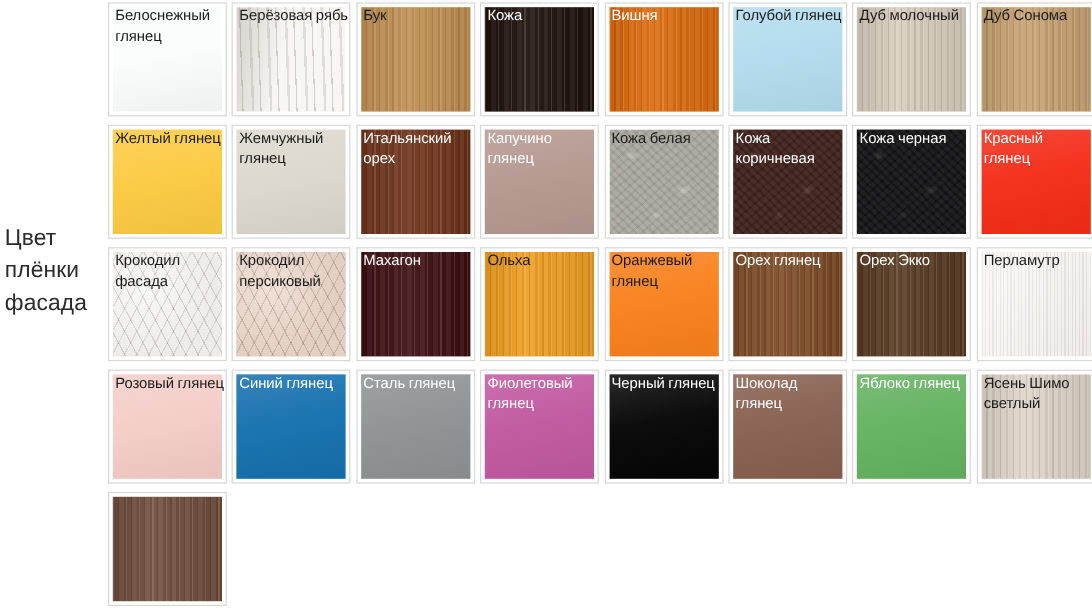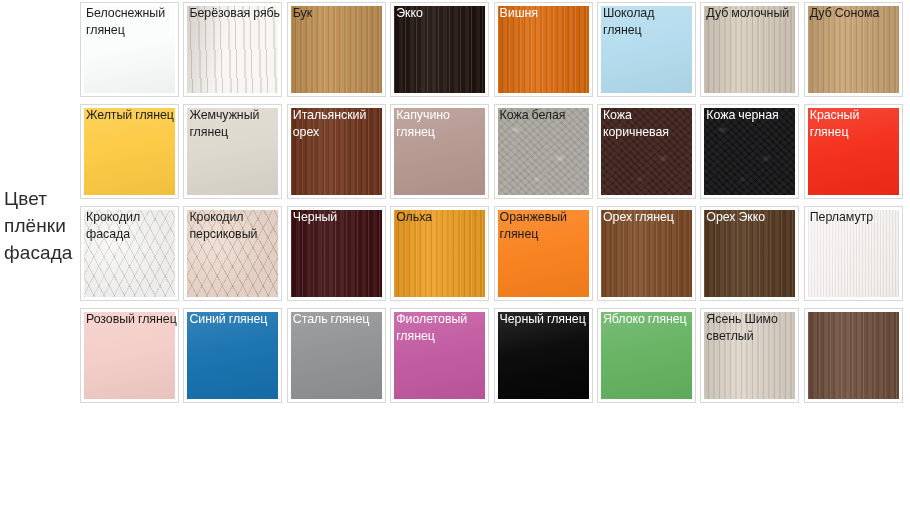--- a/index.html
+++ b/index.html
@@ -33,21 +33,21 @@
     line-height: 27px;
     color: #2b2b2b;
     font-weight: 400;
     letter-spacing: .1px;
     white-space: pre-line;
   }
 
   
   .swatch-grid {
     position: absolute;
-    left: 80px;
+    left: 90px;
     top: 2px;
     width: 816px;
     display: grid;
     grid-template-columns: repeat(8, 99px);
     grid-auto-rows: 95px;
     column-gap: 4.4px;
     row-gap: 7px;
   }
 
   .swatch {
@@ -113,33 +113,33 @@
       <div class="swatch" title="Бук">
         <div class="swatch-fill" style="background: rgb(192, 143, 81);">
           <div class="swatch-tex" style="background-image: repeating-linear-gradient(90deg, rgba(255, 255, 255, 0.13) 0px, rgba(255, 255, 255, 0.13) 1px, rgba(0, 0, 0, 0) 1px, rgba(0, 0, 0, 0) 4px, rgba(0, 0, 0, 0.11) 4px, rgba(0, 0, 0, 0.11) 5px, rgba(255, 255, 255, 0.05) 5px, rgba(255, 255, 255, 0.05) 9px, rgba(0, 0, 0, 0.06) 9px, rgba(0, 0, 0, 0.06) 11px), linear-gradient(90deg, rgba(0, 0, 0, 0.1), rgba(255, 255, 255, 0.07) 38%, rgba(0, 0, 0, 0.09));"></div>
         </div>
         <div class="swatch-name dark">Бук</div>
       </div>
       <div class="swatch" title="Венге">
         <div class="swatch-fill" style="background: rgb(29, 16, 11);">
           <div class="swatch-tex" style="background-image: repeating-linear-gradient(90deg, rgba(255, 255, 255, 0.13) 0px, rgba(255, 255, 255, 0.13) 1px, rgba(0, 0, 0, 0) 1px, rgba(0, 0, 0, 0) 4px, rgba(0, 0, 0, 0.11) 4px, rgba(0, 0, 0, 0.11) 5px, rgba(255, 255, 255, 0.05) 5px, rgba(255, 255, 255, 0.05) 9px, rgba(0, 0, 0, 0.06) 9px, rgba(0, 0, 0, 0.06) 11px), linear-gradient(90deg, rgba(0, 0, 0, 0.1), rgba(255, 255, 255, 0.07) 38%, rgba(0, 0, 0, 0.09));"></div>
         </div>
-        <div class="swatch-name light">Экко</div>
+        <div class="swatch-name light">Кожа</div>
       </div>
       <div class="swatch" title="Вишня">
         <div class="swatch-fill" style="background: rgb(221, 106, 11);">
           <div class="swatch-tex" style="background-image: repeating-linear-gradient(90deg, rgba(255, 255, 255, 0.13) 0px, rgba(255, 255, 255, 0.13) 1px, rgba(0, 0, 0, 0) 1px, rgba(0, 0, 0, 0) 4px, rgba(0, 0, 0, 0.11) 4px, rgba(0, 0, 0, 0.11) 5px, rgba(255, 255, 255, 0.05) 5px, rgba(255, 255, 255, 0.05) 9px, rgba(0, 0, 0, 0.06) 9px, rgba(0, 0, 0, 0.06) 11px), linear-gradient(90deg, rgba(0, 0, 0, 0.1), rgba(255, 255, 255, 0.07) 38%, rgba(0, 0, 0, 0.09));"></div>
         </div>
         <div class="swatch-name light">Вишня</div>
       </div>
       <div class="swatch" title="Голубой глянец">
         <div class="swatch-fill" style="background: rgb(179, 220, 238);">
           <div class="swatch-tex" style="background-image: linear-gradient(168deg, rgba(255, 255, 255, 0.14) 0%, rgba(255, 255, 255, 0.03) 45%, rgba(0, 0, 0, 0.05) 100%);"></div>
         </div>
-        <div class="swatch-name dark">Шоколад глянец</div>
+        <div class="swatch-name dark">Голубой глянец</div>
       </div>
       <div class="swatch" title="Дуб молочный">
         <div class="swatch-fill" style="background: rgb(216, 205, 189);">
           <div class="swatch-tex" style="background-image: repeating-linear-gradient(90deg, rgba(255, 255, 255, 0.13) 0px, rgba(255, 255, 255, 0.13) 1px, rgba(0, 0, 0, 0) 1px, rgba(0, 0, 0, 0) 4px, rgba(0, 0, 0, 0.11) 4px, rgba(0, 0, 0, 0.11) 5px, rgba(255, 255, 255, 0.05) 5px, rgba(255, 255, 255, 0.05) 9px, rgba(0, 0, 0, 0.06) 9px, rgba(0, 0, 0, 0.06) 11px), linear-gradient(90deg, rgba(0, 0, 0, 0.1), rgba(255, 255, 255, 0.07) 38%, rgba(0, 0, 0, 0.09));"></div>
         </div>
         <div class="swatch-name dark">Дуб молочный</div>
       </div>
       <div class="swatch" title="Дуб Сонома">
         <div class="swatch-fill" style="background: rgb(200, 162, 113);">
           <div class="swatch-tex" style="background-image: repeating-linear-gradient(90deg, rgba(255, 255, 255, 0.13) 0px, rgba(255, 255, 255, 0.13) 1px, rgba(0, 0, 0, 0) 1px, rgba(0, 0, 0, 0) 4px, rgba(0, 0, 0, 0.11) 4px, rgba(0, 0, 0, 0.11) 5px, rgba(255, 255, 255, 0.05) 5px, rgba(255, 255, 255, 0.05) 9px, rgba(0, 0, 0, 0.06) 9px, rgba(0, 0, 0, 0.06) 11px), linear-gradient(90deg, rgba(0, 0, 0, 0.1), rgba(255, 255, 255, 0.07) 38%, rgba(0, 0, 0, 0.09));"></div>
@@ -203,21 +203,21 @@
       <div class="swatch" title="Крокодил персиковый">
         <div class="swatch-fill" style="background: rgb(227, 198, 179);">
           <div class="swatch-tex" style="background-image: repeating-linear-gradient(62deg, rgba(0, 0, 0, 0.11) 0px, rgba(0, 0, 0, 0.11) 1px, rgba(255, 255, 255, 0.18) 1px, rgba(255, 255, 255, 0.18) 9px), repeating-linear-gradient(-62deg, rgba(0, 0, 0, 0.11) 0px, rgba(0, 0, 0, 0.11) 1px, rgba(255, 255, 255, 0.16) 1px, rgba(255, 255, 255, 0.16) 9px), radial-gradient(circle at 30% 35%, rgba(255, 255, 255, 0.22), rgba(0, 0, 0, 0.06) 65%);"></div>
         </div>
         <div class="swatch-name dark">Крокодил персиковый</div>
       </div>
       <div class="swatch" title="Махагон">
         <div class="swatch-fill" style="background: rgb(61, 13, 16);">
           <div class="swatch-tex" style="background-image: repeating-linear-gradient(90deg, rgba(255, 255, 255, 0.13) 0px, rgba(255, 255, 255, 0.13) 1px, rgba(0, 0, 0, 0) 1px, rgba(0, 0, 0, 0) 4px, rgba(0, 0, 0, 0.11) 4px, rgba(0, 0, 0, 0.11) 5px, rgba(255, 255, 255, 0.05) 5px, rgba(255, 255, 255, 0.05) 9px, rgba(0, 0, 0, 0.06) 9px, rgba(0, 0, 0, 0.06) 11px), linear-gradient(90deg, rgba(0, 0, 0, 0.1), rgba(255, 255, 255, 0.07) 38%, rgba(0, 0, 0, 0.09));"></div>
         </div>
-        <div class="swatch-name light">Черный</div>
+        <div class="swatch-name light">Махагон</div>
       </div>
       <div class="swatch" title="Ольха">
         <div class="swatch-fill" style="background: rgb(239, 157, 30);">
           <div class="swatch-tex" style="background-image: repeating-linear-gradient(90deg, rgba(255, 255, 255, 0.13) 0px, rgba(255, 255, 255, 0.13) 1px, rgba(0, 0, 0, 0) 1px, rgba(0, 0, 0, 0) 4px, rgba(0, 0, 0, 0.11) 4px, rgba(0, 0, 0, 0.11) 5px, rgba(255, 255, 255, 0.05) 5px, rgba(255, 255, 255, 0.05) 9px, rgba(0, 0, 0, 0.06) 9px, rgba(0, 0, 0, 0.06) 11px), linear-gradient(90deg, rgba(0, 0, 0, 0.1), rgba(255, 255, 255, 0.07) 38%, rgba(0, 0, 0, 0.09));"></div>
         </div>
         <div class="swatch-name dark">Ольха</div>
       </div>
       <div class="swatch" title="Оранжевый глянец">
         <div class="swatch-fill" style="background: rgb(249, 128, 28);">
           <div class="swatch-tex" style="background-image: linear-gradient(168deg, rgba(255, 255, 255, 0.14) 0%, rgba(255, 255, 255, 0.03) 45%, rgba(0, 0, 0, 0.05) 100%);"></div>
@@ -265,20 +265,26 @@
           <div class="swatch-tex" style="background-image: linear-gradient(168deg, rgba(255, 255, 255, 0.14) 0%, rgba(255, 255, 255, 0.03) 45%, rgba(0, 0, 0, 0.05) 100%);"></div>
         </div>
         <div class="swatch-name light">Фиолетовый глянец</div>
       </div>
       <div class="swatch" title="Черный глянец">
         <div class="swatch-fill" style="background: rgb(5, 5, 5);">
           <div class="swatch-tex" style="background-image: linear-gradient(168deg, rgba(255, 255, 255, 0.14) 0%, rgba(255, 255, 255, 0.03) 45%, rgba(0, 0, 0, 0.05) 100%);"></div>
         </div>
         <div class="swatch-name light">Черный глянец</div>
       </div>
+      <div class="swatch" title="Шоколад глянец">
+        <div class="swatch-fill" style="background: rgb(135, 96, 79);">
+          <div class="swatch-tex" style="background-image: linear-gradient(168deg, rgba(255, 255, 255, 0.14) 0%, rgba(255, 255, 255, 0.03) 45%, rgba(0, 0, 0, 0.05) 100%);"></div>
+        </div>
+        <div class="swatch-name light">Шоколад глянец</div>
+      </div>
       <div class="swatch" title="Яблоко глянец">
         <div class="swatch-fill" style="background: rgb(100, 178, 96);">
           <div class="swatch-tex" style="background-image: linear-gradient(168deg, rgba(255, 255, 255, 0.14) 0%, rgba(255, 255, 255, 0.03) 45%, rgba(0, 0, 0, 0.05) 100%);"></div>
         </div>
         <div class="swatch-name light">Яблоко глянец</div>
       </div>
       <div class="swatch" title="Ясень Шимо светлый">
         <div class="swatch-fill" style="background: rgb(222, 213, 201);">
           <div class="swatch-tex" style="background-image: repeating-linear-gradient(90deg, rgba(255, 255, 255, 0.13) 0px, rgba(255, 255, 255, 0.13) 1px, rgba(0, 0, 0, 0) 1px, rgba(0, 0, 0, 0) 4px, rgba(0, 0, 0, 0.11) 4px, rgba(0, 0, 0, 0.11) 5px, rgba(255, 255, 255, 0.05) 5px, rgba(255, 255, 255, 0.05) 9px, rgba(0, 0, 0, 0.06) 9px, rgba(0, 0, 0, 0.06) 11px), linear-gradient(90deg, rgba(0, 0, 0, 0.1), rgba(255, 255, 255, 0.07) 38%, rgba(0, 0, 0, 0.09));"></div>
         </div>

